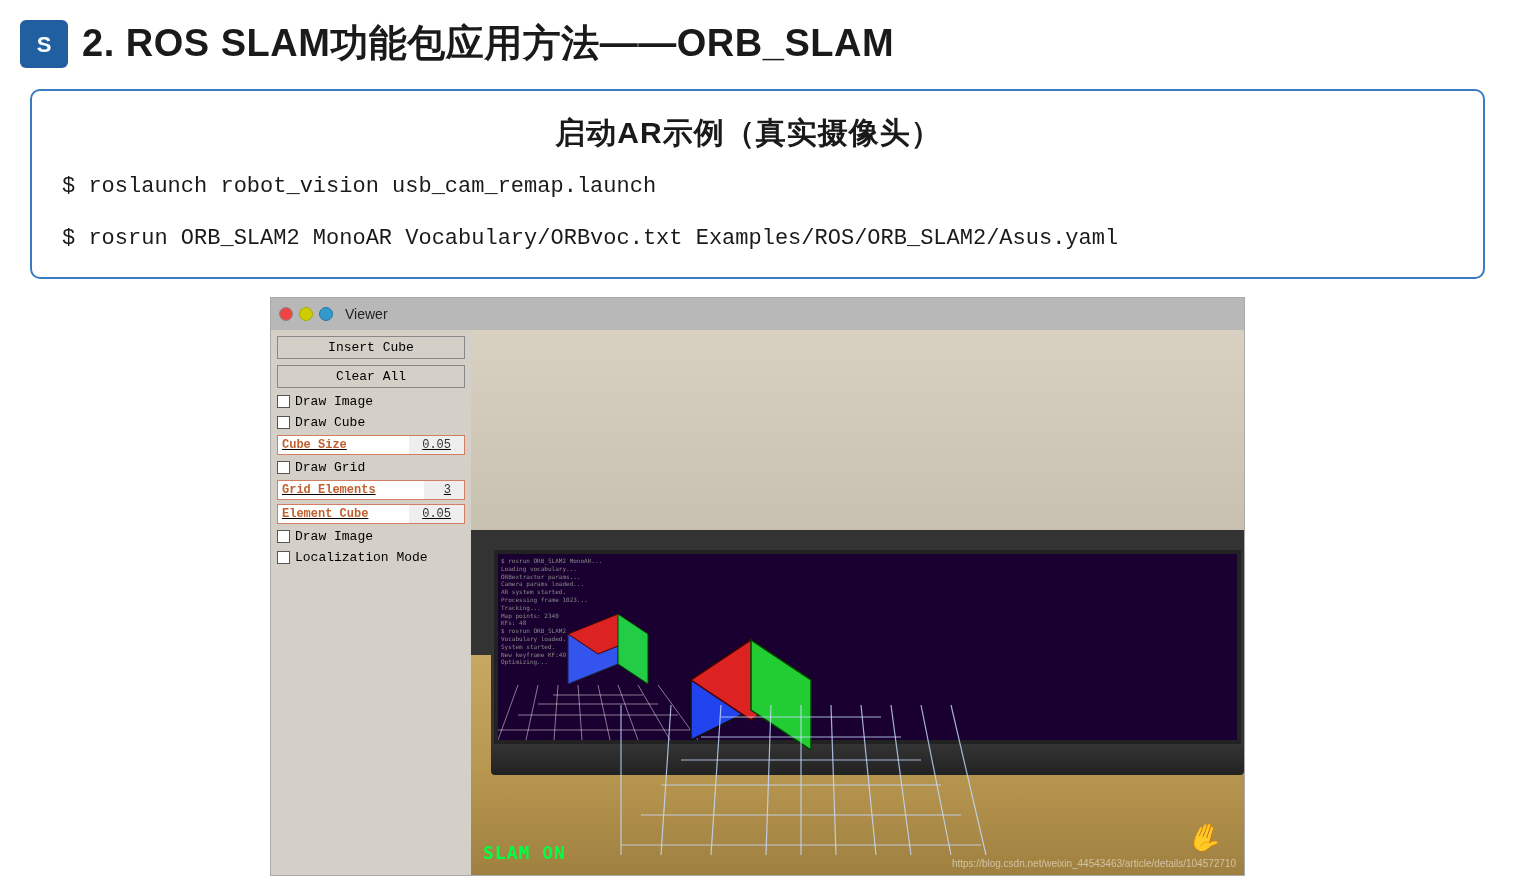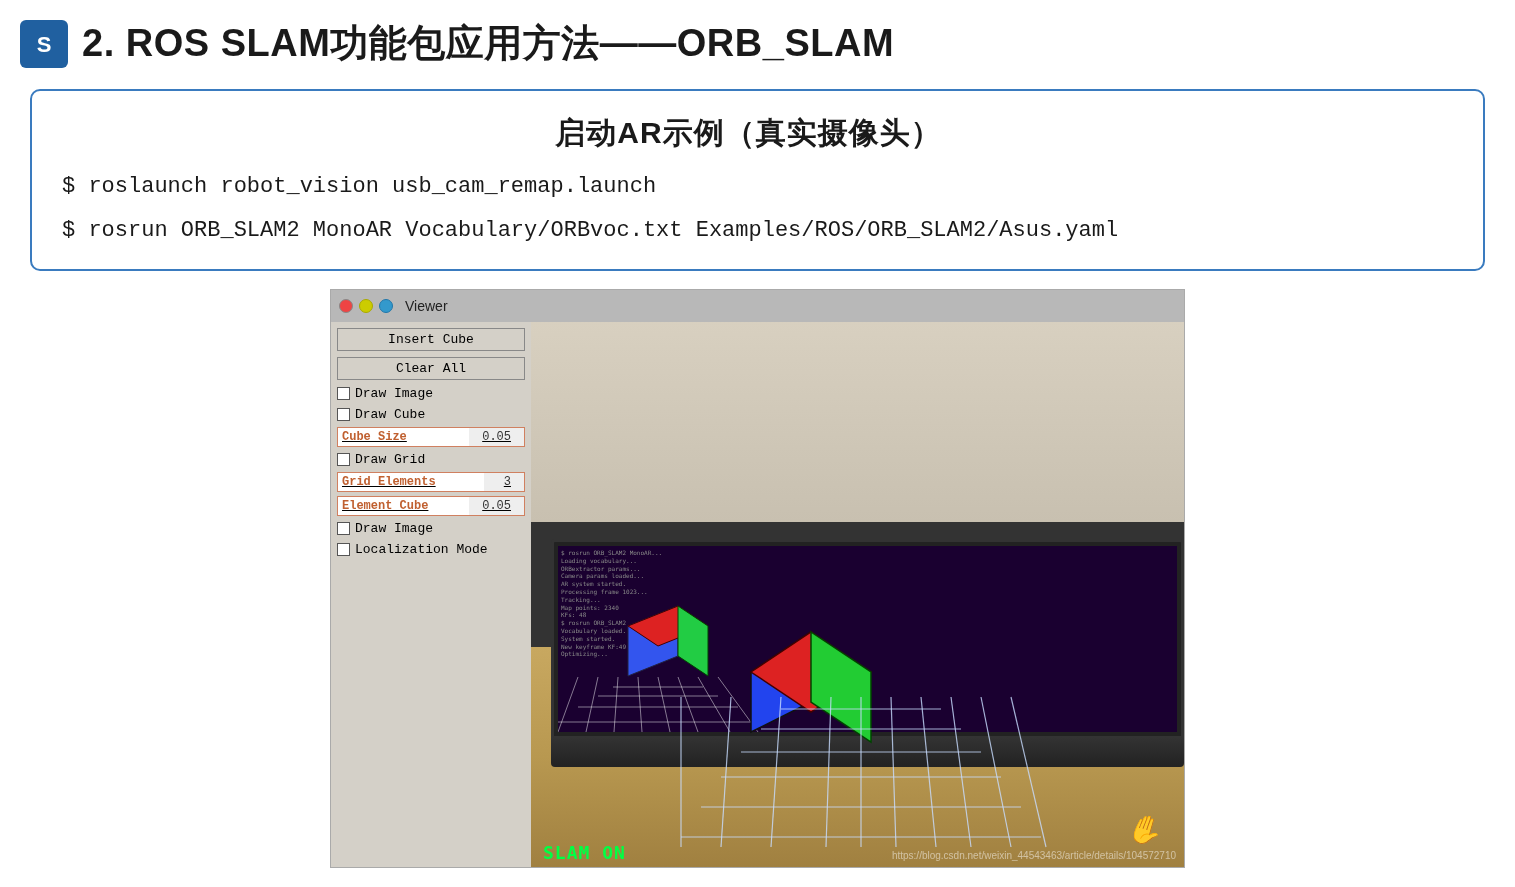--- a/index.html
+++ b/index.html
@@ -42,37 +42,37 @@
       font-size: 30px;
       font-weight: 900;
       color: #1a1a1a;
       margin-bottom: 16px;
       letter-spacing: 1px;
     }
     .command-line {
       font-family: 'Courier New', monospace;
       font-size: 22px;
       color: #1a1a1a;
-      margin-bottom: 11px;
+      margin-bottom: 19px;
       line-height: 1.5;
     }
     .command-line:last-child { margin-bottom: 0; }
 
     
     .viewer-wrapper {
       display: flex;
       justify-content: center;
       margin: 0 30px 10px 30px;
     }
     .viewer-container {
       display: flex;
       flex-direction: column;
       border: 1px solid #aaa;
       background: #a16207;
-      width: 855px;
+      width: 975px;
     }
     .viewer-titlebar {
       display: flex;
       align-items: center;
       background: #b8b8b8;
       padding: 3px 8px;
       gap: 6px;
       height: 32px;
     }
     .titlebar-btn {
@@ -162,21 +162,21 @@
       flex: 1;
       background: #333;
       position: relative;
       overflow: hidden;
       min-height: 545px;
     }
 
     
     .slam-on {
       position: absolute;
-      bottom: 4px;
+      bottom: 12px;
       left: 12px;
       font-family: monospace;
       font-size: 18px;
       font-weight: bold;
       color: #00ff44;
       letter-spacing: 1px;
     }
 
     
     .watermark {

